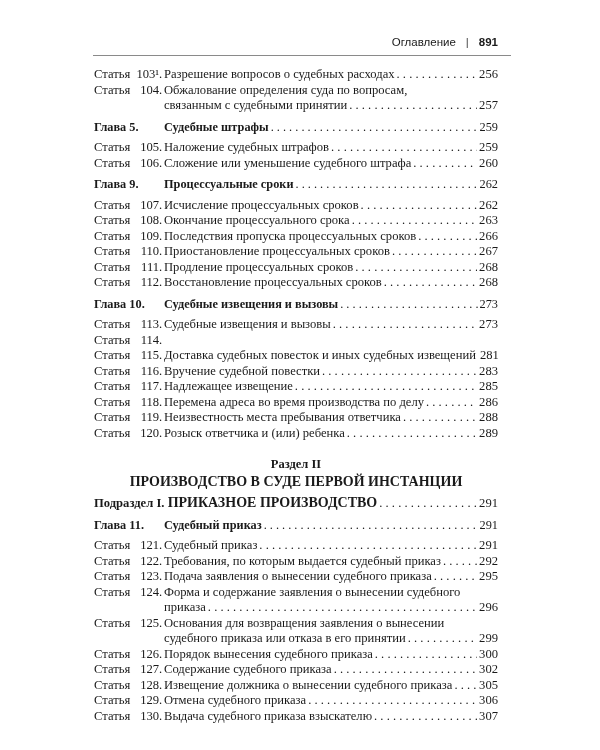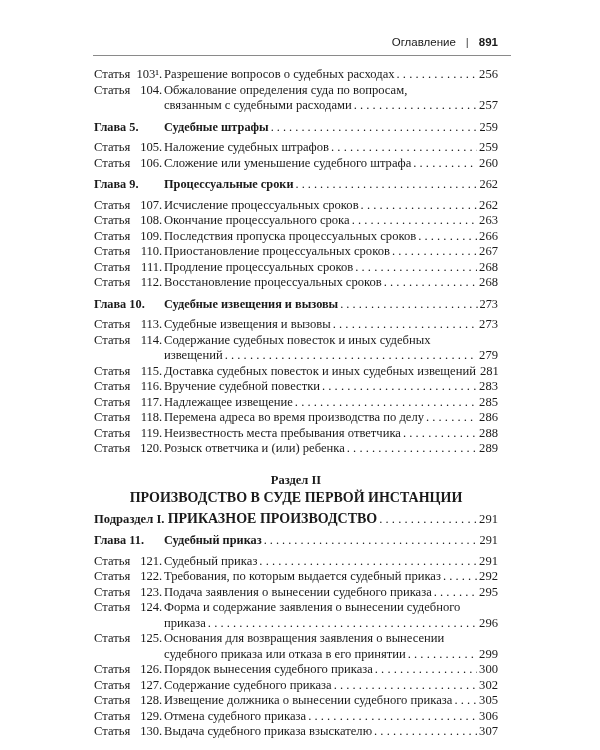--- a/index.html
+++ b/index.html
@@ -50,21 +50,21 @@
           </div>
         </div>
       </div>
       <div class="row">
         <div class="lbl"><span>Статья</span><span class="num">104.</span></div>
         <div class="body">
           <div class="line">
             <span class="t">Обжалование определения суда по вопросам,</span>
           </div>
           <div class="line">
-            <span class="t">связанным с судебными расходами</span>
+            <span class="t">связанным с судебными принятии</span>
             <span class="dots"></span>
             <span class="p">257</span>
           </div>
         </div>
       </div>
       <div class="row chap">
         <div class="lbl"><span>Глава 5.</span></div>
         <div class="body">
           <div class="line">
             <span class="t">Судебные штрафы</span>
@@ -178,30 +178,20 @@
         <div class="body">
           <div class="line">
             <span class="t">Судебные извещения и вызовы</span>
             <span class="dots"></span>
             <span class="p">273</span>
           </div>
         </div>
       </div>
       <div class="row">
         <div class="lbl"><span>Статья</span><span class="num">114.</span></div>
-        <div class="body">
-          <div class="line">
-            <span class="t">Содержание судебных повесток и иных судебных</span>
-          </div>
-          <div class="line">
-            <span class="t">извещений</span>
-            <span class="dots"></span>
-            <span class="p">279</span>
-          </div>
-        </div>
       </div>
       <div class="row">
         <div class="lbl"><span>Статья</span><span class="num">115.</span></div>
         <div class="body">
           <div class="line">
             <span class="t">Доставка судебных повесток и иных судебных извещений</span>
             <span class="dots"></span>
             <span class="p">281</span>
           </div>
         </div>

